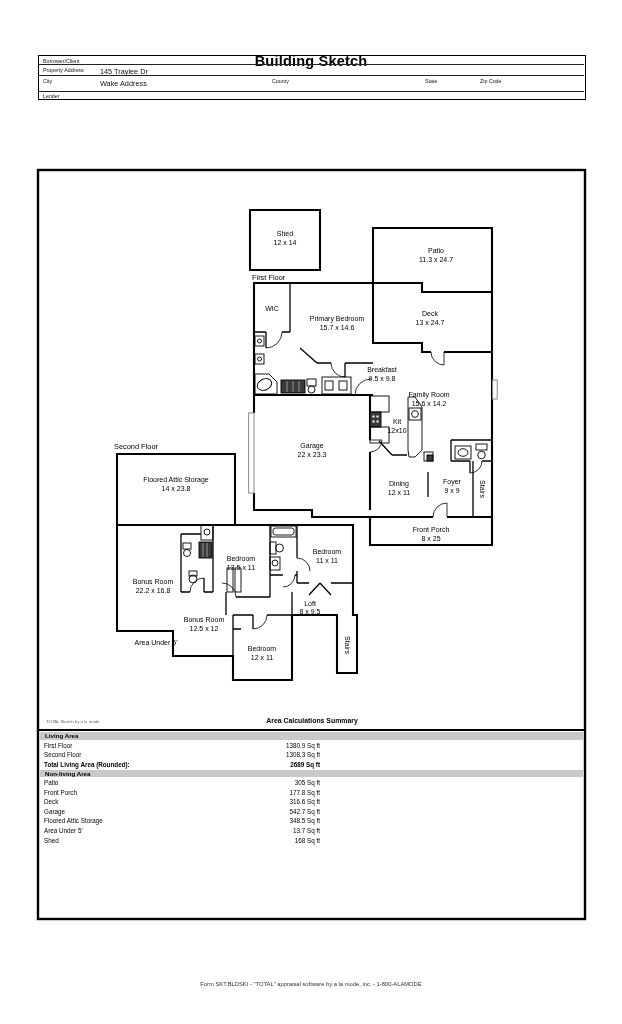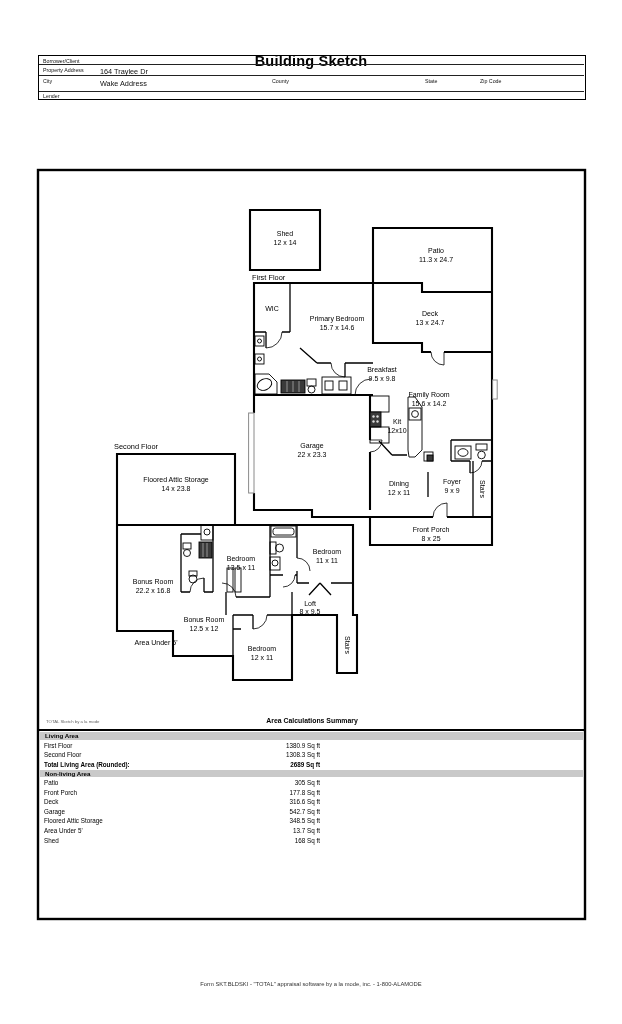--- a/index.html
+++ b/index.html
@@ -29,21 +29,21 @@
 <body>
 
 <div id="title" class="abs">Building Sketch</div>
 
 <div id="hdr-box" class="abs"></div>
 <div class="hline abs" style="top:63.9px"></div>
 <div class="hline abs" style="top:75.3px"></div>
 <div class="hline abs" style="top:90.6px"></div>
 <div class="flabel abs" style="left:43px;top:57.5px">Borrower/Client</div>
 <div class="flabel abs" style="left:43px;top:66.5px">Property Address</div>
-<div class="fvalue abs" style="left:100px;top:66.8px">164 Traylee Dr</div>
+<div class="fvalue abs" style="left:100px;top:66.8px">145 Traylee Dr</div>
 <div class="flabel abs" style="left:43px;top:77.5px">City</div>
 <div class="fvalue abs" style="left:100px;top:79px">Wake Address</div>
 <div class="flabel abs" style="left:272px;top:78px">County</div>
 <div class="flabel abs" style="left:425px;top:78px">State</div>
 <div class="flabel abs" style="left:480px;top:78px">Zip Code</div>
 <div class="flabel abs" style="left:43px;top:92.5px">Lender</div>
 
 <svg width="622" height="1024" viewBox="0 0 622 1024">
 
   <rect x="38" y="170" width="547" height="749" fill="none" stroke="#000" stroke-width="2.4"></rect>

